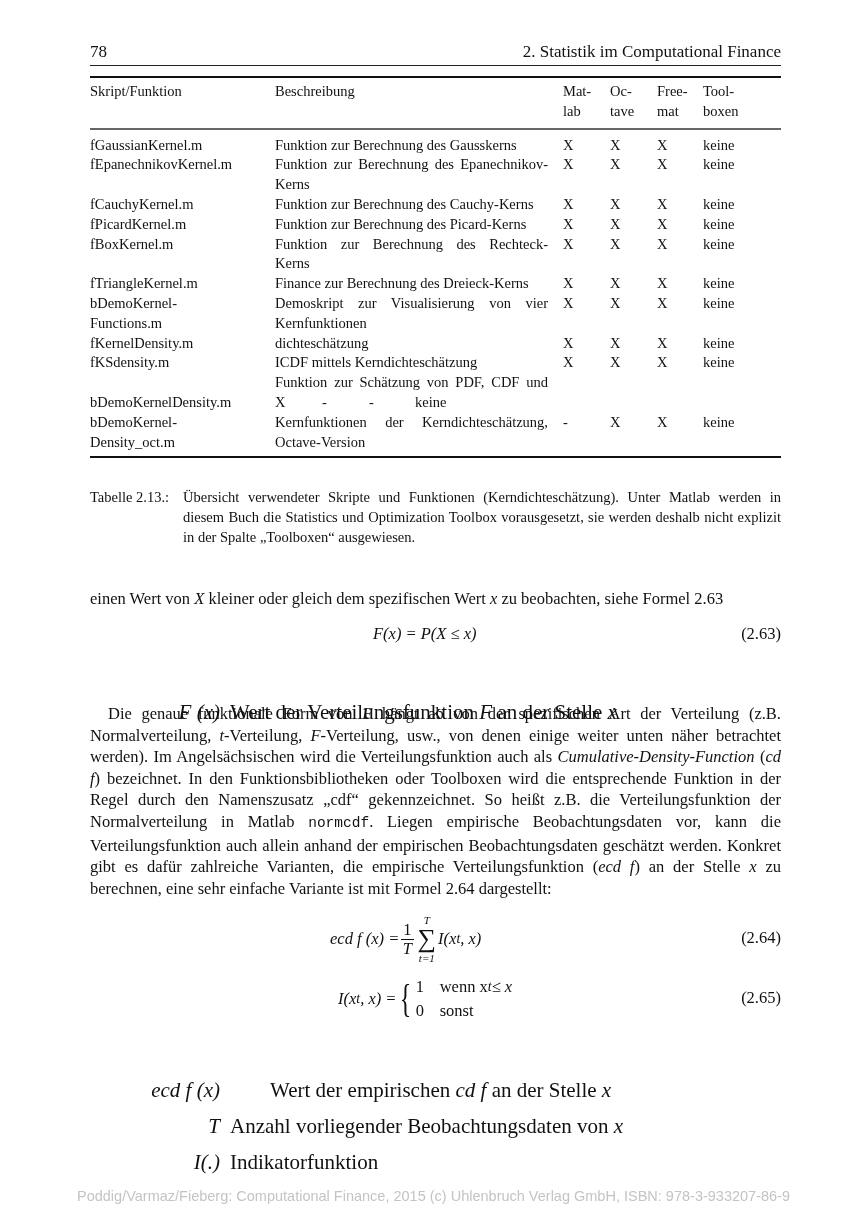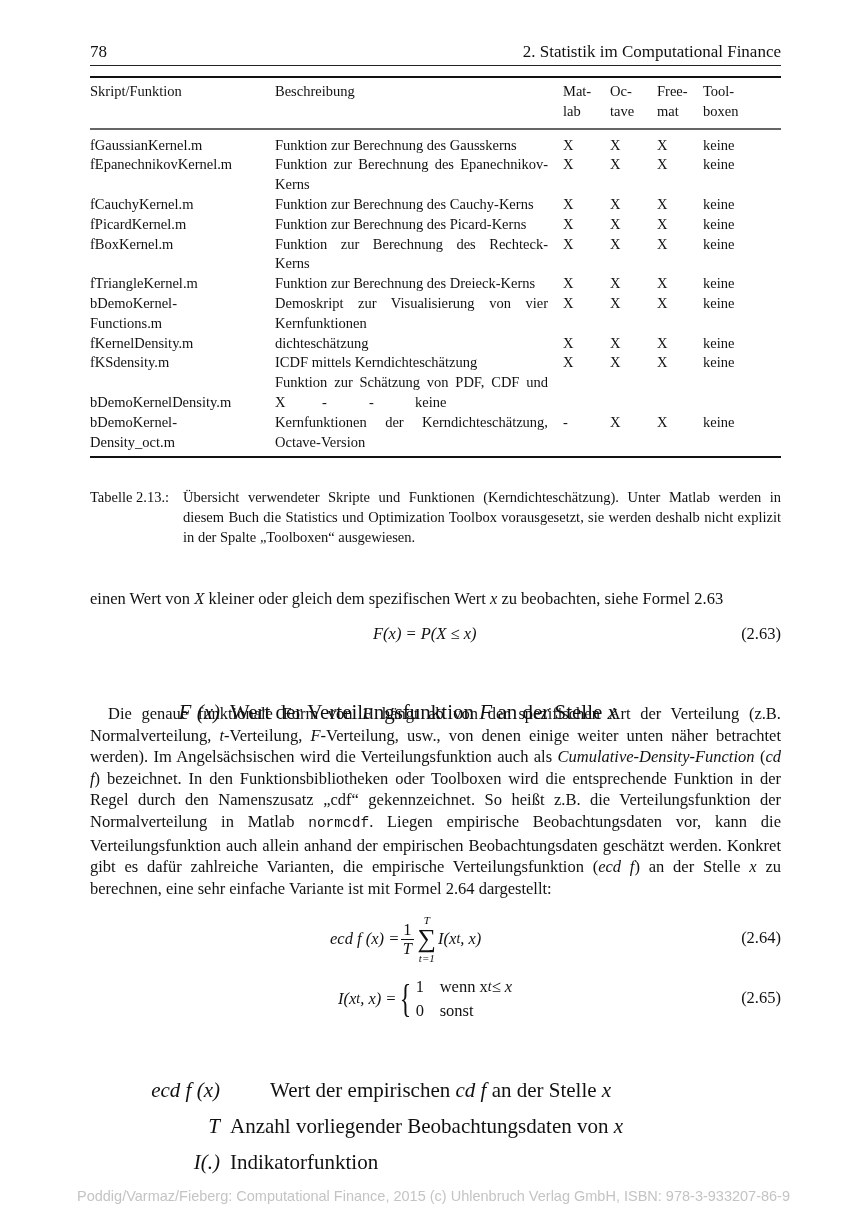--- a/index.html
+++ b/index.html
@@ -152,21 +152,21 @@
           <div class="c3">X</div>
           <div class="c4">X</div>
           <div class="c5">X</div>
           <div class="c6">keine</div>
         </div>
         <div class="row">
           <div class="c1">
             <div>fTriangleKernel.m</div>
           </div>
           <div class="c2 cell-desc">
-            <div>Funktion zur Berechnung des Dreieck-Kerns</div>
+            <div>Finance zur Berechnung des Dreieck-Kerns</div>
           </div>
           <div class="c3">X</div>
           <div class="c4">X</div>
           <div class="c5">X</div>
           <div class="c6">keine</div>
         </div>
         <div class="row">
           <div class="c1">
             <div>bDemoKernel-</div>
             <div>Functions.m</div>

